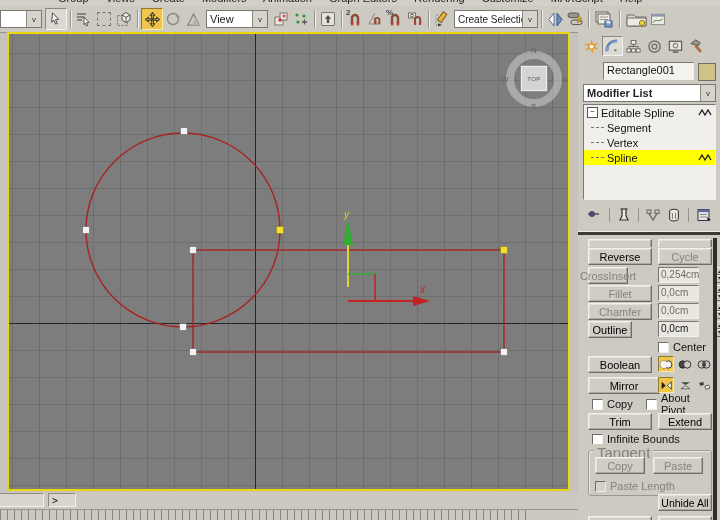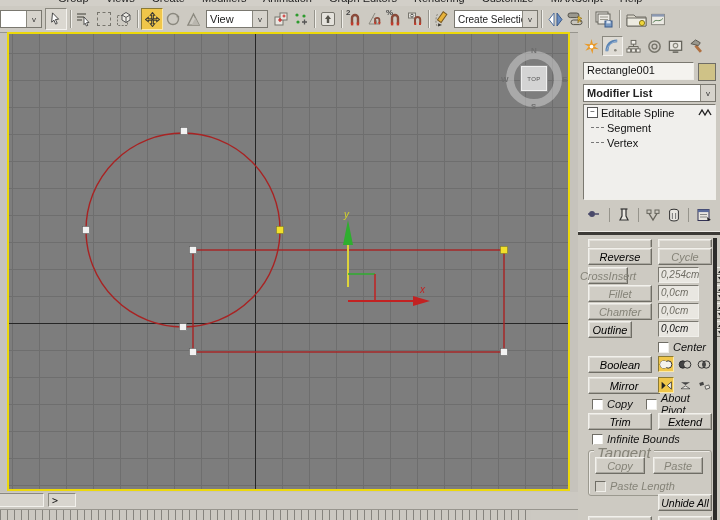--- a/index.html
+++ b/index.html
@@ -58,38 +58,38 @@
     background:repeating-linear-gradient(90deg,#85837d 0 1px,#cbc8c1 1px 7px);}
 
   
   .cpanel{position:absolute;left:578px;top:32px;width:142px;height:488px;background:#cdcac2;}
   .scrollstrip{position:absolute;left:135px;top:206px;width:4px;height:282px;background:#2d2d2b;}
   .tabs{position:absolute;left:3px;top:4px;display:flex;}
   .tab{width:21px;height:20px;display:flex;align-items:center;justify-content:center;flex:none;}
   .tab.on{background:#dedbd4;border:1px solid;border-color:#8a887f #f4f2ee #f4f2ee #8a887f;box-sizing:border-box;}
   .namerow{position:absolute;left:5px;top:30px;width:133px;height:18px;display:flex;}
   .nameinput{flex:1;background:#f4f3ef;border:1px solid;border-color:#7a7870 #f0efea #f0efea #7a7870;
-    padding:1px 3px;font-size:11px;color:#111;box-sizing:border-box;}
+    padding:1px 3px;font-size:11px;color:#111;box-sizing:border-box;margin-left:20px;}
   .swatch{width:16px;height:16px;background:#cfc287;border:1px solid #6f6d66;margin-left:4px;margin-top:1px;}
   .modcombo{position:absolute;left:5px;top:52px;width:133px;}
   .stackbox{position:absolute;left:5px;top:72px;width:133px;height:96px;background:#f0efec;
     border:1px solid;border-color:#7a7870 #f0efea #f0efea #7a7870;box-sizing:border-box;overflow:hidden;}
   .srow{height:15px;display:flex;align-items:center;padding-left:3px;white-space:nowrap;position:relative;}
   .srow.sel{background:#ffff00;}
   .expbox{width:9px;height:9px;background:#fff;border:1px solid #555;font-size:8px;line-height:7px;
     text-align:center;color:#222;margin-right:3px;flex:none;}
   .treedash{width:13px;border-top:1px dashed #777;margin:0 3px 0 4px;flex:none;}
   .zig{position:absolute;right:3px;top:3px;}
   .stacktools{position:absolute;left:5px;top:174px;width:133px;height:18px;display:flex;
     align-items:center;justify-content:space-between;padding:0 4px;box-sizing:border-box;}
   .cpsep{position:absolute;left:0;top:199px;width:142px;height:4px;
     background:linear-gradient(#eceae5 0 1px,#3c3a36 1px 4px);}
 
   
-  .rows{position:absolute;left:8px;top:0;width:128px;height:488px;font-style:italic;}
+  .rows{position:absolute;left:8px;top:0;width:128px;height:488px;}
   .btn{background:#d0cdc5;border:1px solid;border-color:#f2f1ec #6f6d65 #6f6d65 #f2f1ec;
     box-shadow:inset -1px -1px 0 #a9a79f,inset 1px 1px 0 #e2e0da;
     display:flex;align-items:center;justify-content:center;font-size:11px;color:#000;
     box-sizing:border-box;position:absolute;height:17px;}
   .btn.dis{color:#85randomize;color:#85called;}
   .btn.dis{color:#858378;}
   .ibtn{position:absolute;width:16px;height:16px;background:#cdcac2;display:flex;align-items:center;
     justify-content:center;border:1px solid transparent;box-sizing:border-box;}
   .ibtn.yl{background:#f0c64a;border-color:#8a7a36 #fbe9a8 #fbe9a8 #8a7a36;border-style:solid;}
   .spin{position:absolute;height:16px;display:flex;gap:16px;}
@@ -409,20 +409,27 @@
           </svg>
       </div>
       <div class="srow">
         <span class="treedash"></span>
         <span>Segment</span>
       </div>
       <div class="srow">
         <span class="treedash"></span>
         <span>Vertex</span>
       </div>
+      <div class="srow sel">
+        <span class="treedash"></span>
+        <span>Spline</span>
+        <svg class="zig" width="14" height="9" viewBox="0 0 14 9">
+            <polyline points="1,7 4,2 7,7 10,2 13,7" fill="none" stroke="#222" stroke-width="1.4"></polyline>
+          </svg>
+      </div>
     </div>
 
     <div class="stacktools">
       <svg width="14" height="14" viewBox="0 0 14 14">
           <circle cx="5" cy="6" r="3" fill="#4a4a6a"></circle>
           <path d="M1 6 h4 M8 6 l4 0" stroke="#4a4a6a" stroke-width="1.6"></path>
         </svg>
       <span style="width:1px;height:14px;background:#96948c;"></span>
       <svg width="12" height="14" viewBox="0 0 12 14">
           <path d="M4 1 V8 L2 12 H10 L8 8 V1" fill="#e8e6e0" stroke="#333" stroke-width="1.2"></path>

